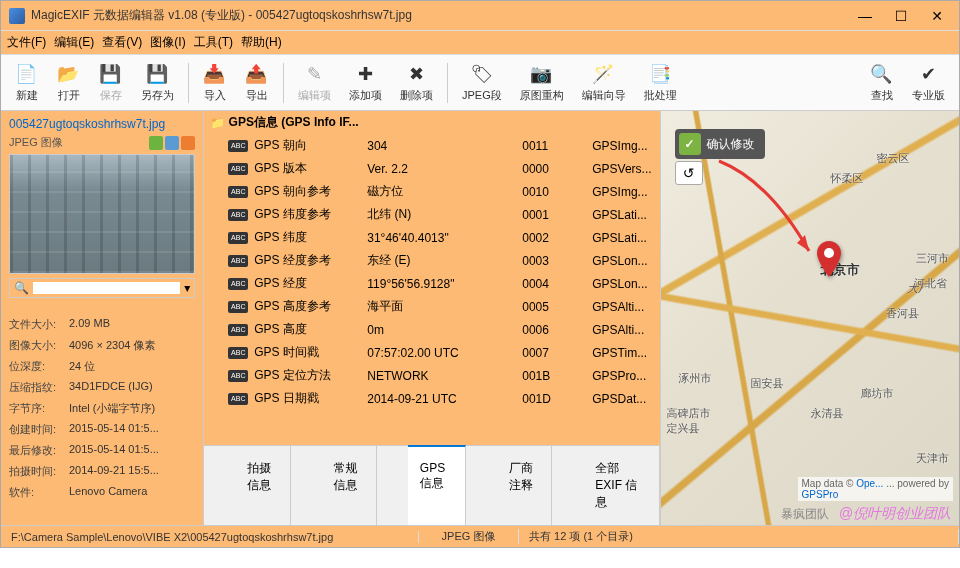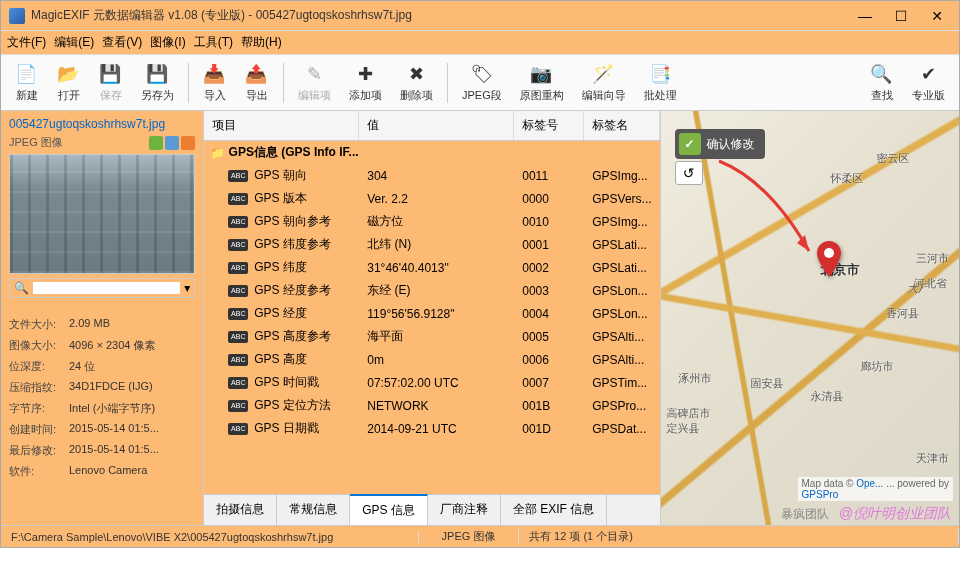--- a/index.html
+++ b/index.html
@@ -38,21 +38,21 @@
 .center-panel { flex: 1; display: flex; flex-direction: column; border-right: 1px solid #ccc; }
 .grid-header { display: flex; border-bottom: 1px solid #ccc; font-size: 12px; background: #f5f5f5; }
 .gh-col { padding: 6px 8px; border-right: 1px solid #ddd; }
 .c1 { width: 155px; } .c2 { width: 155px; } .c3 { width: 70px; } .c4 { flex:1; }
 .grid-body { flex: 1; overflow-y: auto; }
 .grid-row { display: flex; align-items: center; height: 23px; font-size: 12px; }
 .folder-row { font-weight: bold; padding-left: 6px; }
 .gr-col { padding: 0 8px; overflow: hidden; white-space: nowrap; text-overflow: ellipsis; }
 .tag-icon { display:inline-flex; width:20px; height:12px; background:#333; color:#fff; font-size:7px; align-items:center; justify-content:center; border-radius:2px; margin-right:6px; vertical-align:middle;}
 .tabs { display: flex; border-top: 1px solid #ccc; background: #f0f0f0; font-size: 12px; }
-.tab { padding: 6px 12px; border-right: 1px solid #ccc; cursor: pointer; }
+.tab { padding: 14px 12px; border-right: 1px solid #ccc; cursor: pointer; margin-left: 31px; }
 .tab.active { background: #fff; border-top: 2px solid #0078d7; margin-top:-1px; }
 .right-panel { width: 306px; position: relative; background: #e8e4d8; }
 .map { position: absolute; inset: 0; background: linear-gradient(135deg, #f0ede0 0%, #e6e0d0 40%, #dcd8c8 100%); }
 .map-roads { position:absolute; inset:0; background:
   linear-gradient( 10deg, transparent 48%, #e0b050 48.5%, #e0b050 49.5%, transparent 50%) ,
   linear-gradient( 80deg, transparent 28%, #d8a848 28.5%, #d8a848 29.5%, transparent 30%) ,
   linear-gradient(140deg, transparent 58%, #d8a848 58.5%, #d8a848 59.5%, transparent 60%) ,
   linear-gradient(-30deg, transparent 68%, #e0b050 68.5%, #e0b050 69.5%, transparent 70%);
 }
 .map-label { position:absolute; font-size:11px; color:#555; text-shadow:0 0 2px #fff; }
@@ -204,33 +204,31 @@
           </div>
         <div class="meta-row">
             <span class="meta-label">创建时间:</span>
             <span class="meta-val">2015-05-14 01:5...</span>
           </div>
         <div class="meta-row">
             <span class="meta-label">最后修改:</span>
             <span class="meta-val">2015-05-14 01:5...</span>
           </div>
         <div class="meta-row">
+            <span class="meta-label">拍摄时间:</span>
+            <span class="meta-val">2014-09-21 15:5...</span>
+          </div>
+        <div class="meta-row">
             <span class="meta-label">软件:</span>
             <span class="meta-val">Lenovo Camera</span>
           </div>
       </div>
     </div>
 
     <div class="center-panel">
-      <div class="grid-header">
-        <div class="gh-col c1">项目</div>
-        <div class="gh-col c2">值</div>
-        <div class="gh-col c3">标签号</div>
-        <div class="gh-col c4">标签名</div>
-      </div>
       <div class="grid-body" id="grid-body">
         <div class="grid-row folder-row">
           <span>📁</span>&nbsp;
           <span>GPS信息 (GPS Info IF...</span>
         </div>
       <div class="grid-row">
             <div class="gr-col c1" style="padding-left:24px;"><span class="tag-icon">ABC</span>GPS 朝向</div>
   <div class="gr-col c2">304</div>
   <div class="gr-col c3">0011</div>
   <div class="gr-col c4">GPSImg...</div>
@@ -310,26 +308,26 @@
         <div class="tab">全部 EXIF 信息</div>
       </div>
     </div>
 
     <div class="right-panel">
       <div class="map">
         <div class="map-roads"></div>
         <span class="map-label" style="left:160px; top:150px; font-weight:bold; font-size:13px; color:#333;">北京市</span>
         <span class="map-label" style="right:10px; top:340px;">天津市</span>
         <span class="map-label" style="right:12px; top:165px;">河北省</span>
-        <span class="map-label" style="left:200px; top:248px;">廊坊市</span>
+        <span class="map-label" style="left:200px; top:275px;">廊坊市</span>
         <span class="map-label" style="left:18px; top:260px;">涿州市</span>
         <span class="map-label" style="left:216px; top:40px;">密云区</span>
         <span class="map-label" style="left:170px; top:60px;">怀柔区</span>
         <span class="map-label" style="right:10px; top:140px;">三河市</span>
-        <span class="map-label" style="left:150px; top:278px;">永清县</span>
+        <span class="map-label" style="left:150px; top:295px;">永清县</span>
         <span class="map-label" style="left:90px; top:265px;">固安县</span>
         <span class="map-label" style="left:6px; top:295px;">高碑店市</span>
         <span class="map-label" style="left:6px; top:310px;">定兴县</span>
         <span class="map-label" style="right:40px; top:195px;">香河县</span>
         <span class="map-label" style="right:30px; top:170px;font-style:italic;">大厂</span>
         <div class="marker">
           <svg viewBox="0 0 24 36">
               <path fill="#d32f2f" d="M12 0C5.4 0 0 5.4 0 12c0 9 12 24 12 24s12-15 12-24C24 5.4 18.6 0 12 0z"></path>
               <circle cx="12" cy="12" r="5" fill="#fff"></circle>
             </svg>

